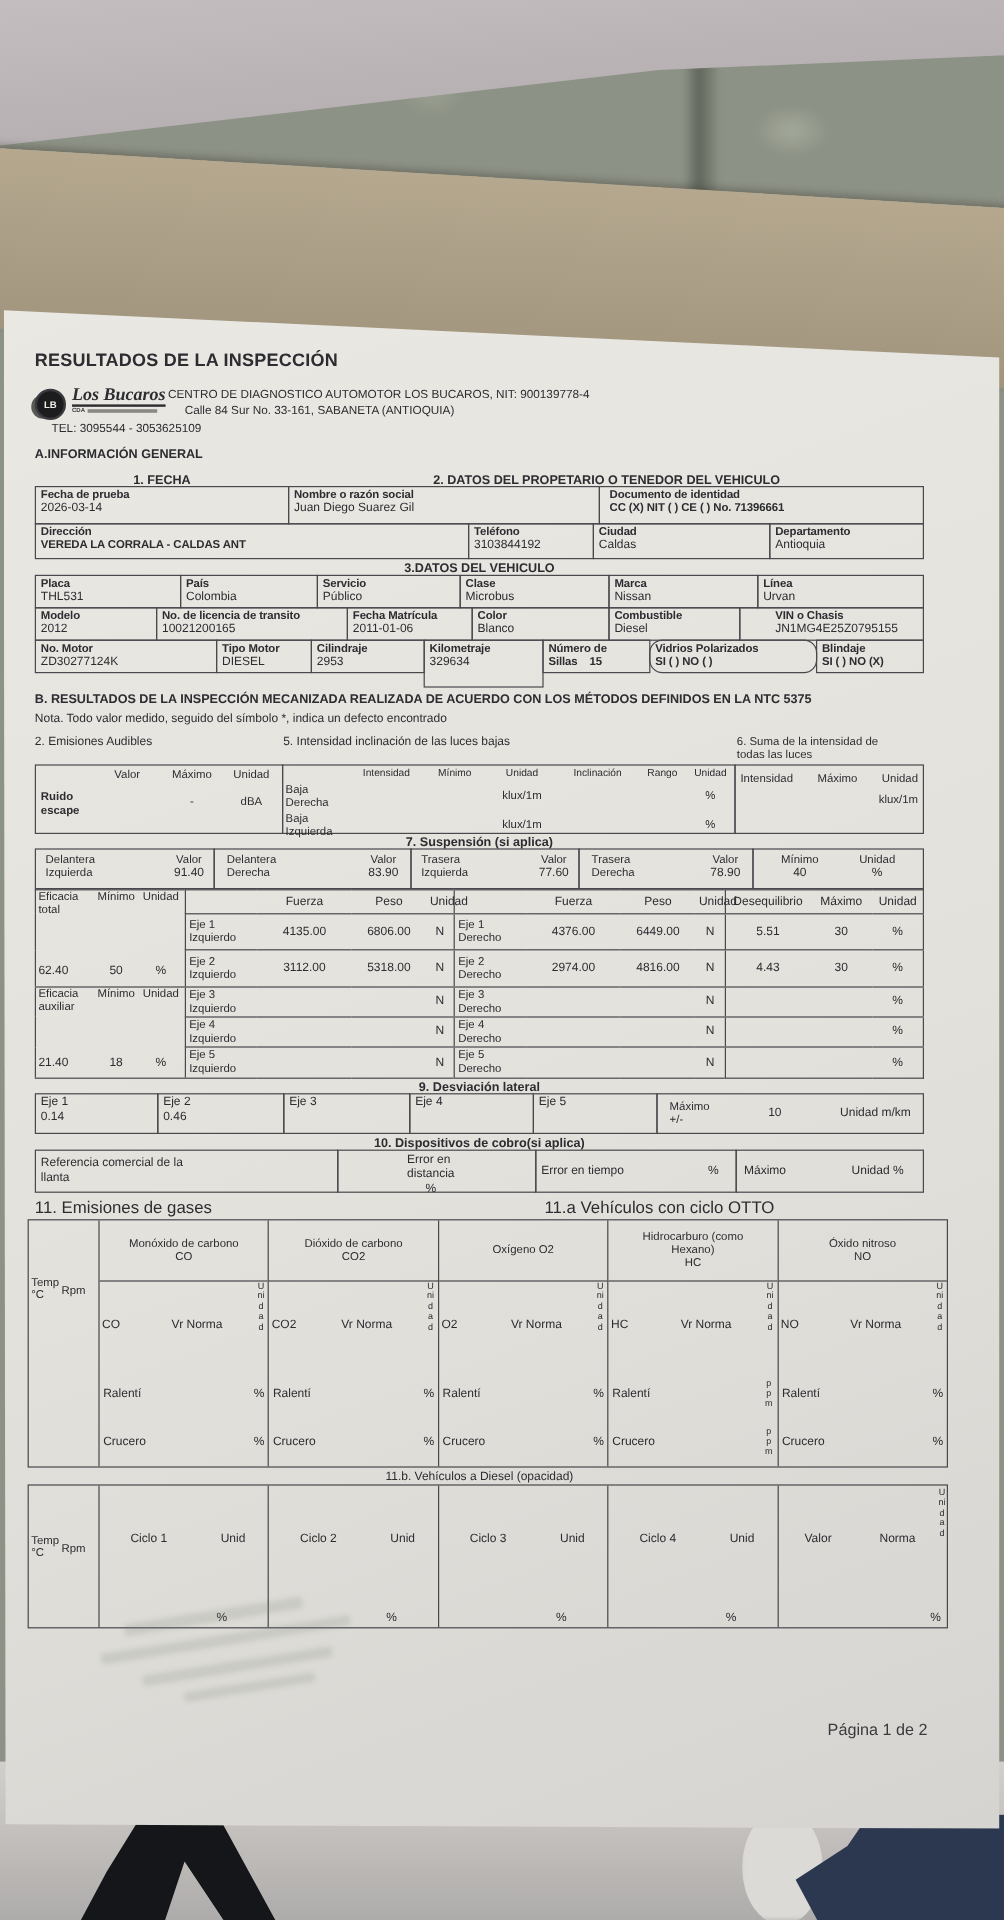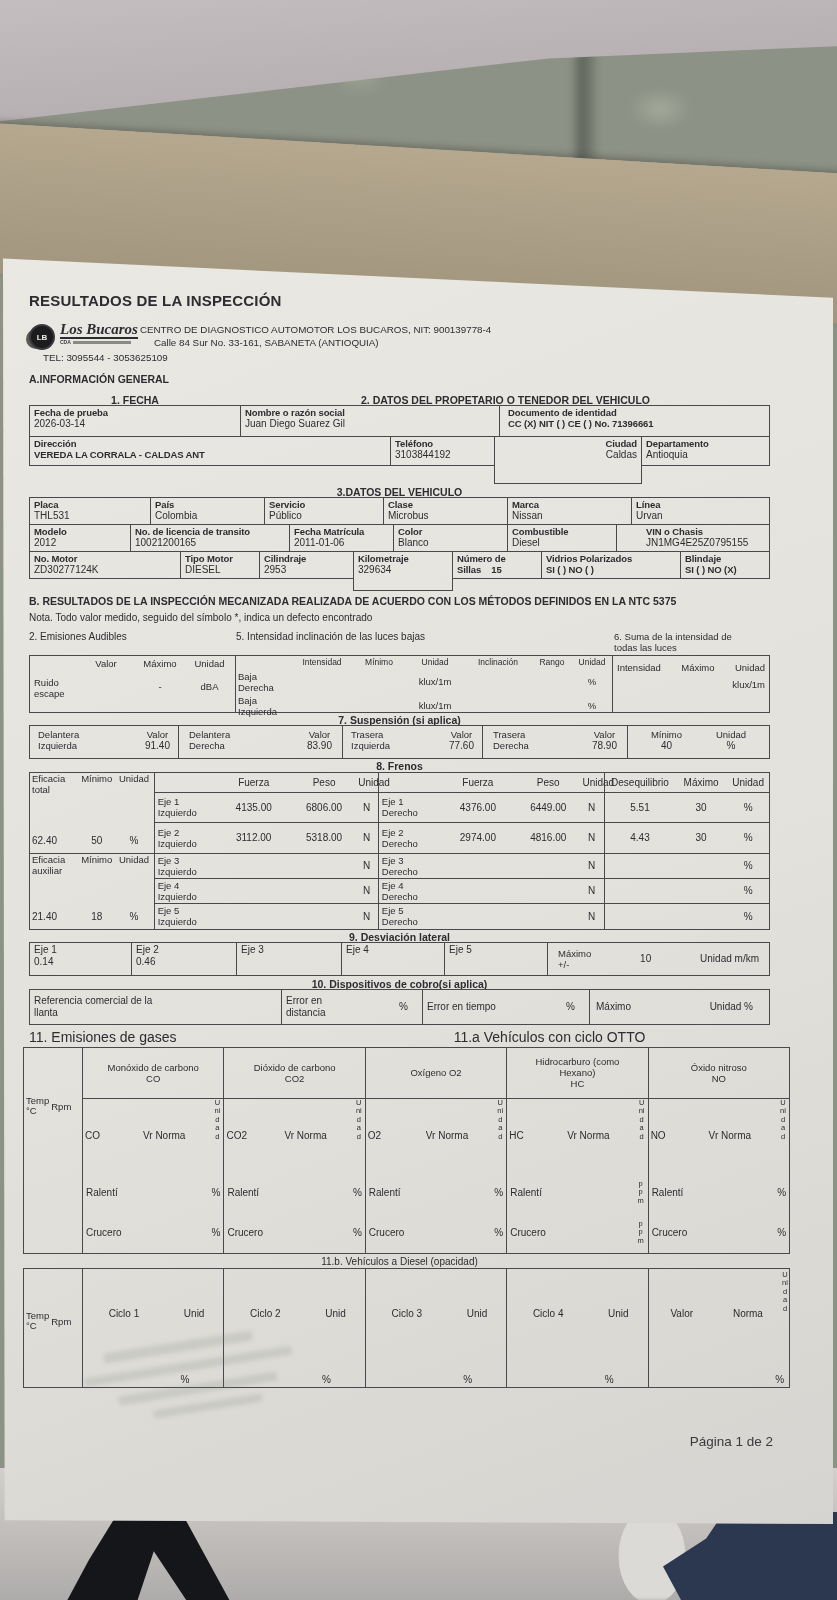--- a/index.html
+++ b/index.html
@@ -175,21 +175,21 @@
       </div>
       <div class="r">
         <div class="c" style="width:362px;height:30px;">
           <span class="lb">Dirección</span>
           <span class="lb">VEREDA LA CORRALA - CALDAS ANT</span>
         </div>
         <div class="c" style="width:105px;height:30px;">
           <span class="lb">Teléfono</span>
           <span class="v">3103844192</span>
         </div>
-        <div class="c" style="width:148px;height:48px;text-align:right;">
+        <div class="c" style="width:148px;height:30px;">
           <span class="lb">Ciudad</span>
           <span class="v">Caldas</span>
         </div>
         <div class="c" style="flex:1;height:30px;">
           <span class="lb">Departamento</span>
           <span class="v">Antioquia</span>
         </div>
       </div>
 
       <div class="sec" style="margin-top:2px;">3.DATOS DEL VEHICULO</div>
@@ -263,21 +263,21 @@
             <span class="lb">Kilometraje</span>
             <span class="v">329634</span>
           </div>
         <div class="c" style="width:90px;height:28px;">
           <span class="lb">Número de</span>
           <span style="display:flex;gap:10px;">
               <span class="lb">Sillas</span>
               <span class="lb">15</span>
             </span>
         </div>
-        <div class="c" style="width:140px;height:28px;">
+        <div class="c" style="width:140px;height:28px;border-radius:11px;">
             <span class="lb">Vidrios Polarizados</span>
             <span class="lb">SI ( ) NO ( )</span>
           </div>
         <div class="c" style="flex:1;height:28px;">
             <span class="lb">Blindaje</span>
             <span class="lb">SI ( ) NO (X)</span>
           </div>
       </div>
 
       <div class="secl" style="margin-top:4px;width:741px;line-height:12.5px;">B. RESULTADOS DE LA INSPECCIÓN MECANIZADA REALIZADA DE ACUERDO CON LOS MÉTODOS DEFINIDOS EN LA NTC 5375</div>
@@ -292,21 +292,21 @@
         </div>
       </div>
 
       <div class="r" style="margin-top:3px;">
         <div class="c" style="width:207px;height:58px;padding:2px 4px;">
           <div class="aud-grid">
             <span class="s9"></span>
             <span class="s9" style="text-align:center;">Valor</span>
             <span class="s9" style="text-align:center;">Máximo</span>
             <span class="s9" style="text-align:center;">Unidad</span>
-            <span class="s9" style="margin-top:8px;"><span>Ruido</span><br><span>escape</span></span>
+            <span class="s9" style="margin-top:8px;font-weight:bold;"><span>Ruido</span><br><span>escape</span></span>
             <span></span>
             <span class="s9" style="text-align:center;margin-top:12px;">-</span>
             <span class="s9" style="text-align:center;margin-top:12px;">dBA</span>
           </div>
         </div>
         <div class="c" style="width:378px;height:58px;padding:1px 2px;">
           <div class="luces">
             <span></span>
             <span class="s9" style="font-size:8.5px;text-align:center;">Intensidad</span>
             <span class="s9" style="font-size:8.5px;text-align:center;">Mínimo</span>
@@ -360,21 +360,20 @@
         <div class="c" style="width:146px;height:34px;flex-direction:row;justify-content:space-between;padding:3px 10px;">
           <span class="s9"><span>Trasera</span><br><span>Derecha</span></span>
           <span class="s9" style="text-align:center;"><span>Valor</span><br><span class="v">78.90</span></span>
         </div>
         <div class="c" style="flex:1;height:34px;flex-direction:row;justify-content:space-around;padding:3px 6px;">
           <span class="s9" style="text-align:center;"><span>Mínimo</span><br><span class="v">40</span></span>
           <span class="s9" style="text-align:center;"><span>Unidad</span><br><span class="v">%</span></span>
         </div>
       </div>
 
-      <div class="sec" style="margin-top:1px;">8. Frenos</div>
 
       <table class="fr">
         <colgroup>
           <col style="width:124px;">
             <col style="width:60px;">
             <col style="width:78px;">
             <col style="width:62px;">
             <col style="width:23px;">
           <col style="width:60px;">
             <col style="width:78px;">
@@ -524,21 +523,21 @@
         </div>
       </div>
 
       <div class="sec" style="margin-top:2px;">10. Dispositivos de cobro(si aplica)</div>
 
       <div class="r">
         <div class="c" style="width:253px;height:36px;justify-content:center;">
           <span class="v">Referencia comercial de la</span>
           <span class="v">llanta</span>
         </div>
-        <div class="c" style="width:142px;height:36px;flex-direction:row;align-items:center;justify-content:space-between;padding:2px 14px 2px 4px;">
+        <div class="c" style="width:166px;height:36px;flex-direction:column;align-items:center;justify-content:space-between;padding:2px 14px 2px 4px;">
           <span class="v"><span>Error en</span><br><span>distancia</span></span>
           <span class="v">%</span>
         </div>
         <div class="c" style="width:168px;height:36px;flex-direction:row;align-items:center;justify-content:space-between;padding:2px 14px 2px 4px;">
           <span class="v">Error en tiempo</span>
           <span class="v">%</span>
         </div>
         <div class="c" style="flex:1;height:36px;flex-direction:row;align-items:center;justify-content:space-between;padding:2px 16px 2px 6px;">
           <span class="v">Máximo</span>
           <span class="v">Unidad %</span>

